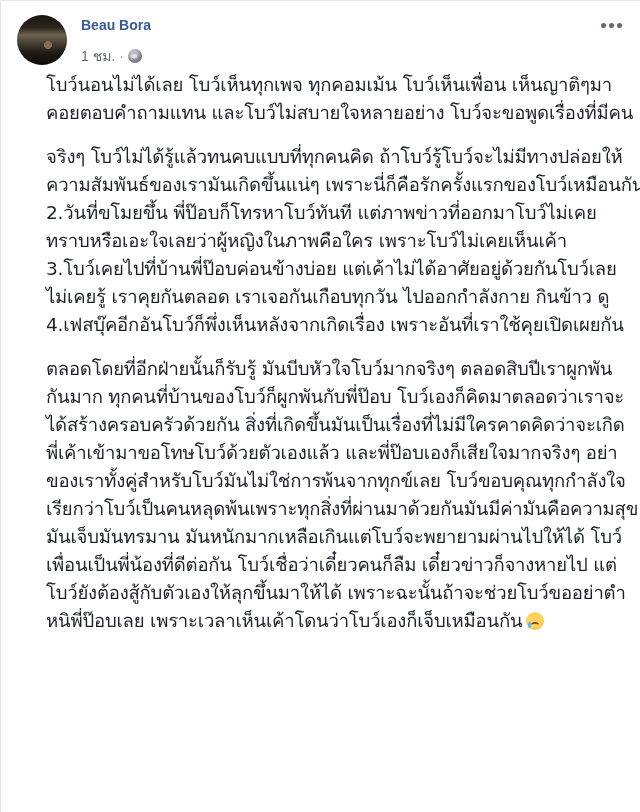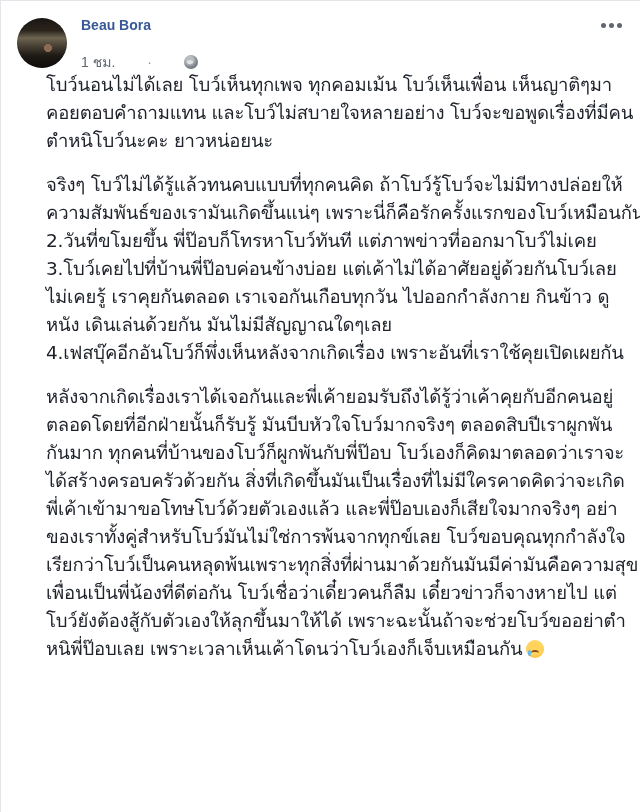--- a/index.html
+++ b/index.html
@@ -51,23 +51,22 @@
       line-height: 22px;
       font-family: "Liberation Sans", sans-serif;
       cursor: pointer;
     }
     .sub {
       display: flex;
       align-items: center;
       color: #616770;
       font-size: 14px;
       line-height: 20px;
-      margin-top: 16px;
+      margin-top: 10px;
       font-family: "Liberation Sans", sans-serif;
-      gap: 28px;
     }
     .dot {
       margin: 0 4px;
       color: #90949c;
     }
     .globe {
       display: inline-block;
       width: 14px;
       height: 14px;
       border-radius: 50%;
@@ -162,37 +161,36 @@
   <div class="more">
     <span></span>
     <span></span>
     <span></span>
   </div>
 
   <div class="content">
     <div class="para">
       <span class="line">โบว์นอนไม่ได้เลย โบว์เห็นทุกเพจ ทุกคอมเม้น โบว์เห็นเพื่อน เห็นญาติๆมา</span>
       <span class="line">คอยตอบคำถามแทน และโบว์ไม่สบายใจหลายอย่าง โบว์จะขอพูดเรื่องที่มีคน</span>
-      <span class="line">ตำหนิโบว์นะคะ ยาวหน่อยนะ</span>
     </div>
     <div class="para">
       <span class="line">จริงๆ โบว์ไม่ได้รู้แล้วทนคบแบบที่ทุกคนคิด ถ้าโบว์รู้โบว์จะไม่มีทางปล่อยให้</span>
       <span class="line">ความสัมพันธ์ของเรามันเกิดขึ้นแน่ๆ เพราะนี่ก็คือรักครั้งแรกของโบว์เหมือนกัน</span>
       <span class="line">2.วันที่ขโมยขึ้น พี่ป๊อบก็โทรหาโบว์ทันที แต่ภาพข่าวที่ออกมาโบว์ไม่เคย</span>
+      <span class="line">ทราบหรือเอะใจเลยว่าผู้หญิงในภาพคือใคร เพราะโบว์ไม่เคยเห็นเค้า</span>
       <span class="line">3.โบว์เคยไปที่บ้านพี่ป๊อบค่อนข้างบ่อย แต่เค้าไม่ได้อาศัยอยู่ด้วยกันโบว์เลย</span>
       <span class="line">ไม่เคยรู้ เราคุยกันตลอด เราเจอกันเกือบทุกวัน ไปออกกำลังกาย กินข้าว ดู</span>
-      <span class="line">หนัง เดินเล่นด้วยกัน มันไม่มีสัญญาณใดๆเลย</span>
       <span class="line">4.เฟสบุ๊คอีกอันโบว์ก็พึ่งเห็นหลังจากเกิดเรื่อง เพราะอันที่เราใช้คุยเปิดเผยกัน</span>
     </div>
     <div class="para">
-      <span class="line">หลังจากเกิดเรื่องเราได้เจอกันและพี่เค้ายอมรับถึงได้รู้ว่าเค้าคุยกับอีกคนอยู่</span>
       <span class="line">ตลอดโดยที่อีกฝ่ายนั้นก็รับรู้ มันบีบหัวใจโบว์มากจริงๆ ตลอดสิบปีเราผูกพัน</span>
       <span class="line">กันมาก ทุกคนที่บ้านของโบว์ก็ผูกพันกับพี่ป๊อบ โบว์เองก็คิดมาตลอดว่าเราจะ</span>
       <span class="line">ได้สร้างครอบครัวด้วยกัน สิ่งที่เกิดขึ้นมันเป็นเรื่องที่ไม่มีใครคาดคิดว่าจะเกิด</span>
       <span class="line">พี่เค้าเข้ามาขอโทษโบว์ด้วยตัวเองแล้ว และพี่ป๊อบเองก็เสียใจมากจริงๆ อย่า</span>
       <span class="line">ของเราทั้งคู่สำหรับโบว์มันไม่ใช่การพ้นจากทุกข์เลย โบว์ขอบคุณทุกกำลังใจ</span>
       <span class="line">เรียกว่าโบว์เป็นคนหลุดพ้นเพราะทุกสิ่งที่ผ่านมาด้วยกันมันมีค่ามันคือความสุข</span>
+      <span class="line">มันเจ็บมันทรมาน มันหนักมากเหลือเกินแต่โบว์จะพยายามผ่านไปให้ได้ โบว์</span>
       <span class="line">เพื่อนเป็นพี่น้องที่ดีต่อกัน โบว์เชื่อว่าเดี๋ยวคนก็ลืม เดี๋ยวข่าวก็จางหายไป แต่</span>
       <span class="line">โบว์ยังต้องสู้กับตัวเองให้ลุกขึ้นมาให้ได้ เพราะฉะนั้นถ้าจะช่วยโบว์ขออย่าตำ</span>
       <span class="line"><span>หนิพี่ป๊อบเลย เพราะเวลาเห็นเค้าโดนว่าโบว์เองก็เจ็บเหมือนกัน</span><span class="emoji"></span></span>
     </div>
   </div>
 </div>
 
 </body></html>

